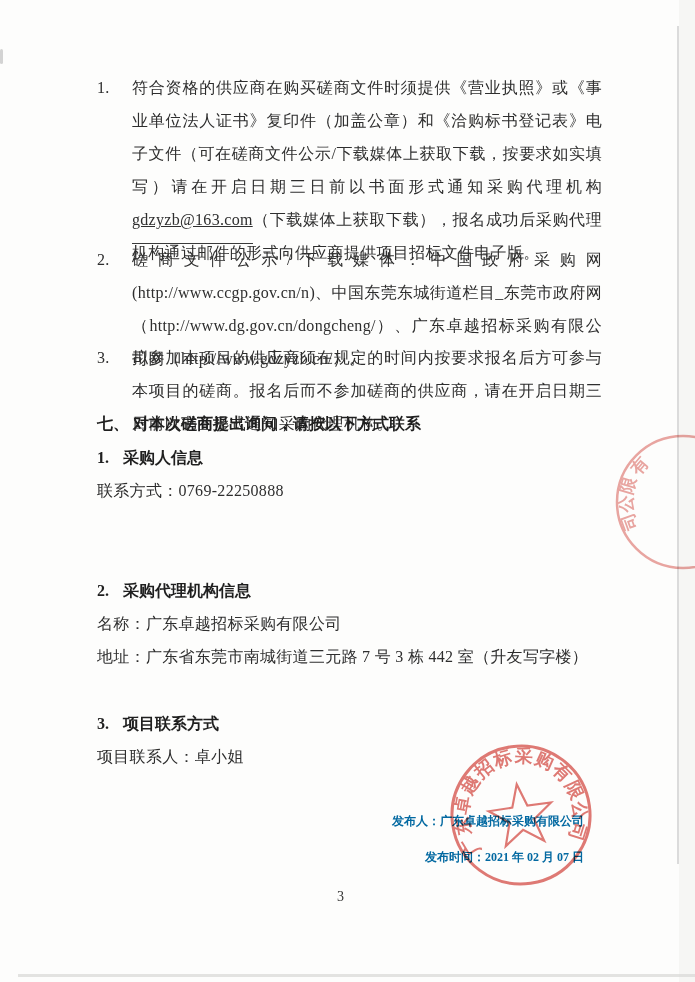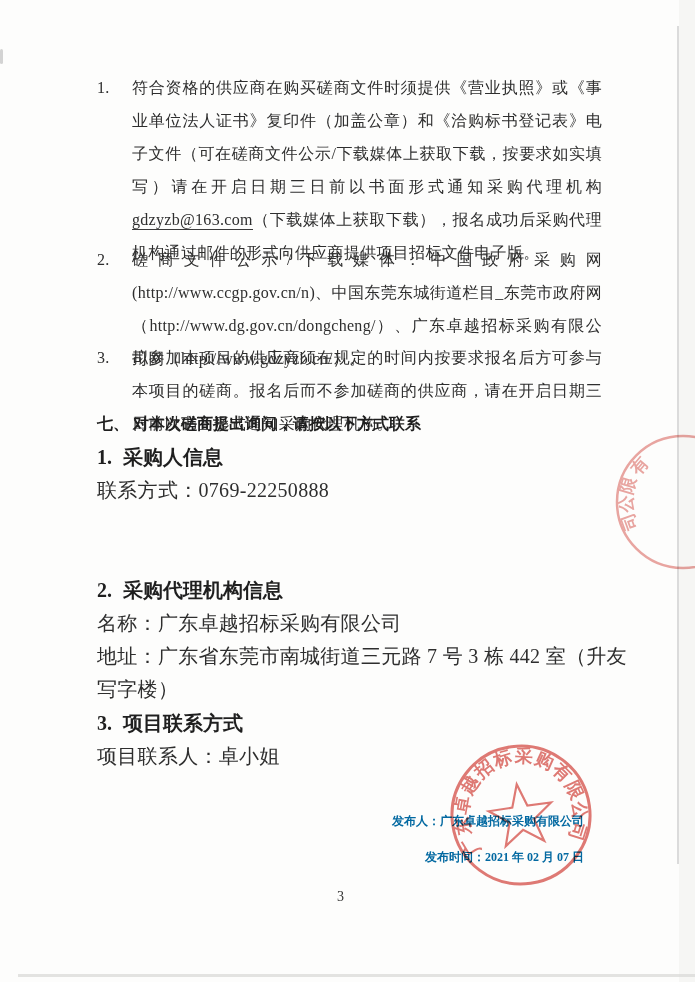--- a/index.html
+++ b/index.html
@@ -23,32 +23,33 @@
     position:absolute;left:0;top:0;
     width:32px;
   }
   .para .ptext{
     display:block;
     margin-left:35px;
     text-align:justify;
   }
   .email{
     border-bottom:1px solid #3a3a3a;
-    padding-bottom:1px;
+    padding-bottom:15px;
     white-space:nowrap;
+    text-decoration:underline;
   }
   .heading7{
     position:absolute;left:97px;right:93px;
     line-height:33px;font-size:16px;font-weight:bold;color:#1f1f1f;
   }
   .heading7 .hnum{position:absolute;left:0;top:0;}
   .heading7 .htext{display:block;margin-left:36px;}
   .block{
     position:absolute;left:97px;right:48px;
-    line-height:33px;font-size:20px;
+    line-height:33px;font-size:16px;
   }
   .subheading{font-weight:bold;color:#1f1f1f;}
   .subheading .snum{display:inline-block;width:26px;}
   .infoline{letter-spacing:0.3px;}
   
   .footer{
     position:absolute; top:803px; right:111px; left:97px;
     text-align:right;
     font-size:12px; font-weight:bold; color:#0369a1;
     line-height:36px;

